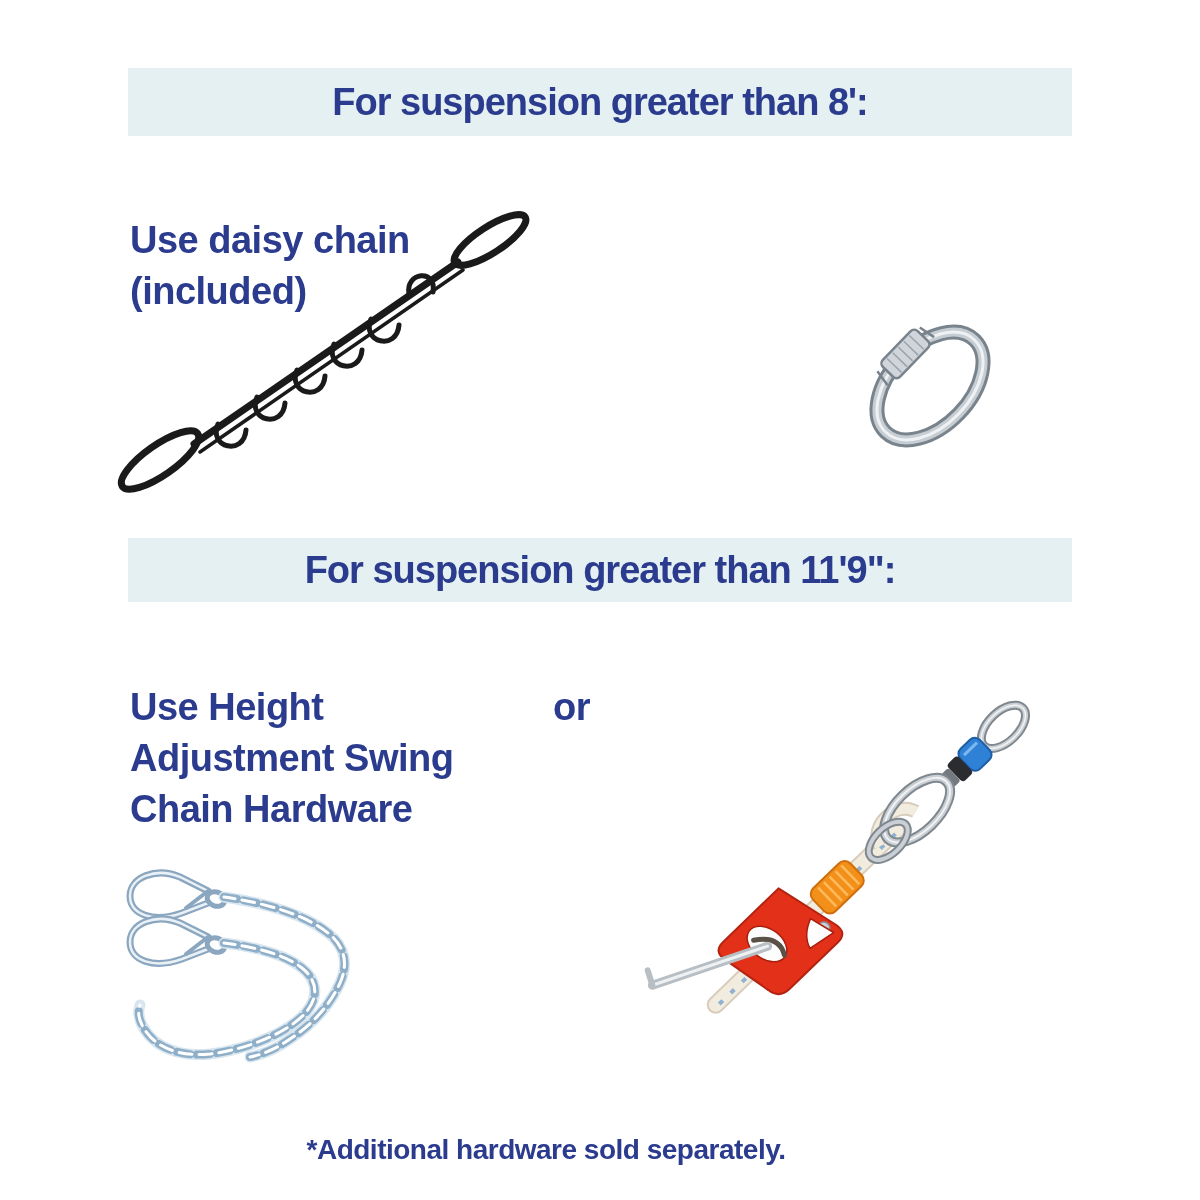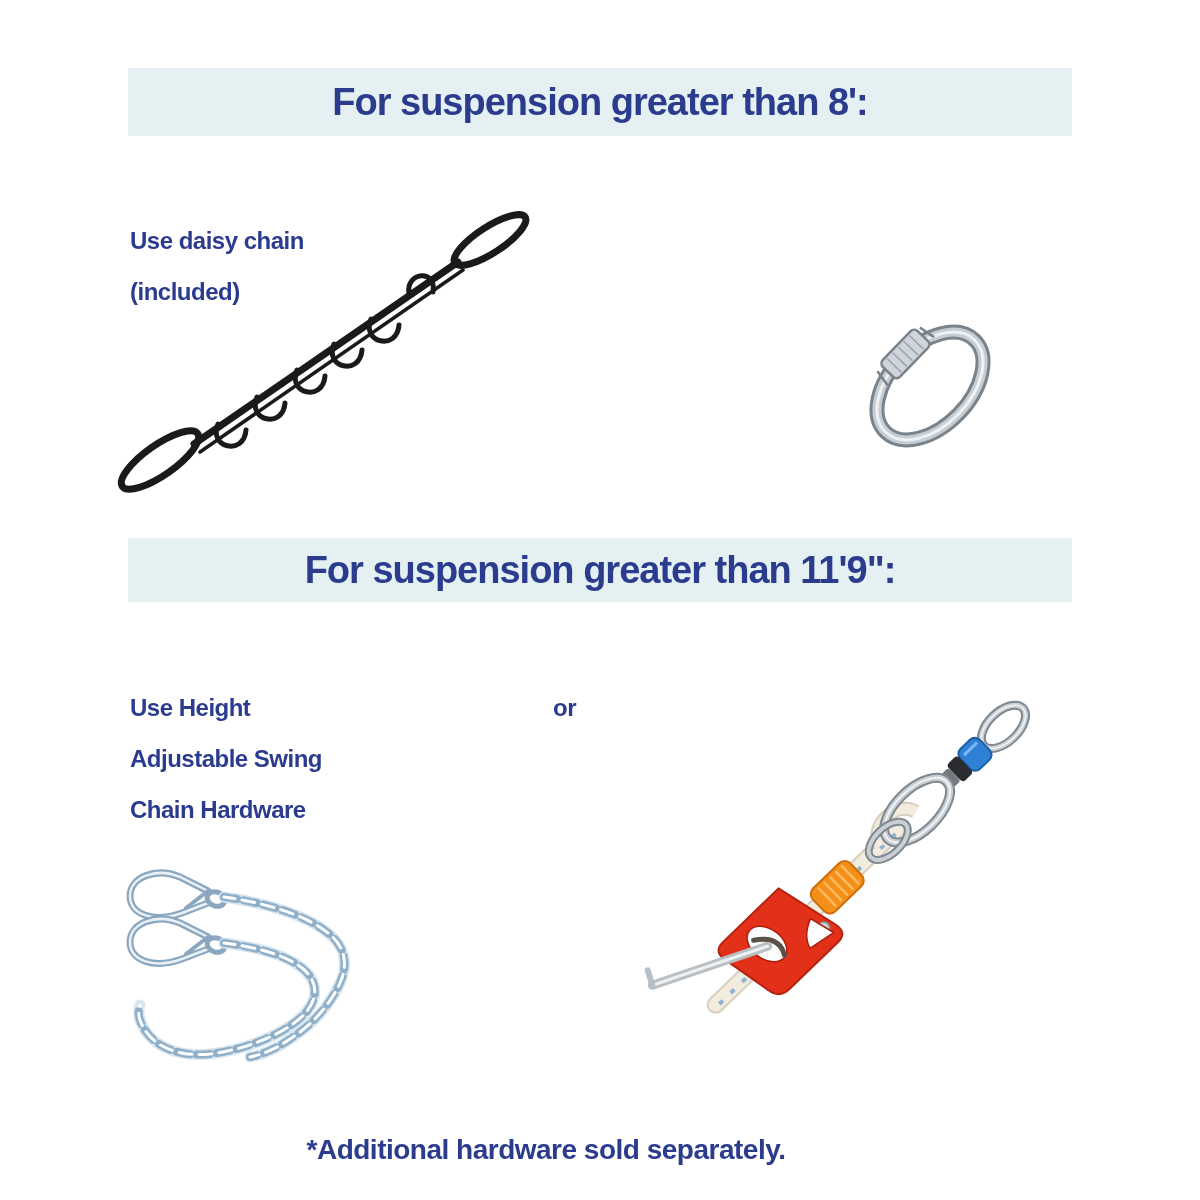--- a/index.html
+++ b/index.html
@@ -11,21 +11,21 @@
   }
   .banner {
     position:absolute; left:128px; width:944px;
     background:#e4f0f1;
     display:flex; align-items:center; justify-content:center;
     font-size:38px; font-weight:600; letter-spacing:-1px;
   }
   #banner-8ft   { top:60px;  height:68px; }
   #banner-11ft9 { top:530px; height:64px; }
   .label {
-    position:absolute; font-size:24px; font-weight:600;
+    position:absolute; font-size:38px; font-weight:600;
     line-height:51px; letter-spacing:-0.5px; white-space:pre-line;
   }
   #label-daisy     { left:130px; top:207px; width:420px; }
   #label-carabiner { left:677px; top:205px; width:300px; }
   #label-chain     { left:130px; top:674px; width:420px; }
   #label-or        { left:553px; top:674px; width:120px; }
   #label-system    { left:680px; top:674px; width:300px; }
   .footnote {
     position:absolute; top:1126px; left:0; width:1092px;
     text-align:center; font-size:28px; font-weight:600; letter-spacing:-0.5px;
@@ -80,21 +80,21 @@
         <line x1="45" y1="105" x2="65" y2="105"></line>
       </g>
     </g>
   </svg>
 
   <div class="banner" id="banner-11ft9">
     <span>For suspension greater than 11'9":</span>
   </div>
 
   <div class="label" id="label-chain">Use Height
-Adjustable Swing
+Adjustment Swing
 Chain Hardware</div>
 
   <div class="label" id="label-or">or</div>
 
 
   <svg class="art" id="art-chains" width="320" height="250" viewBox="0 0 320 250">
 
     <g fill="none" stroke-linecap="round">
       <path d="M 110 50 L 84 60 C 56 70 32 62 32 43 C 32 24 58 14 82 24 L 110 38" stroke="#8ba7c0" stroke-width="7"></path>
       <path d="M 110 50 L 84 60 C 56 70 32 62 32 43 C 32 24 58 14 82 24 L 110 38" stroke="#e9f1f7" stroke-width="2.5"></path>

